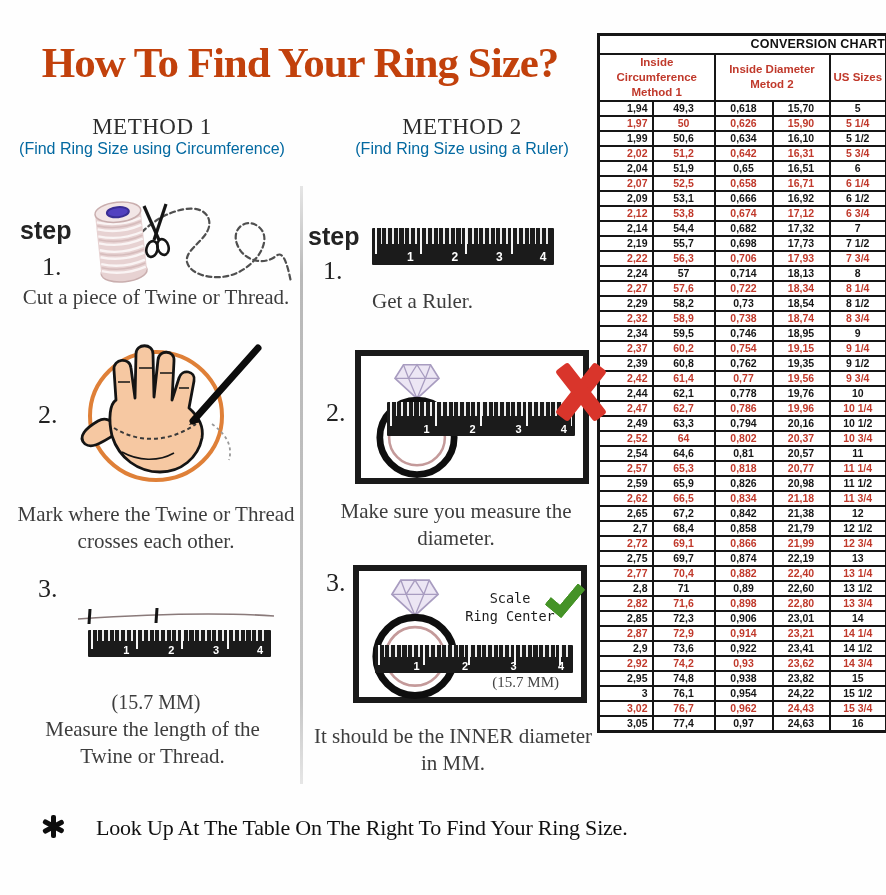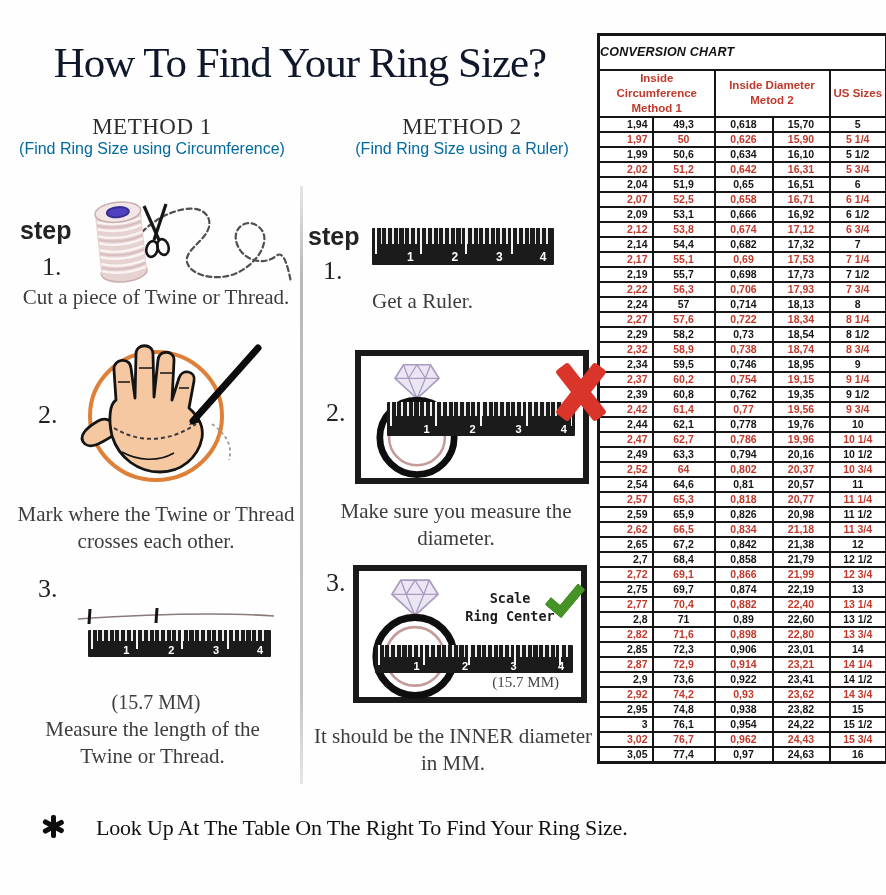--- a/index.html
+++ b/index.html
@@ -2,21 +2,21 @@
 <html><head>
 <meta charset="utf-8">
 <style>
   * { margin:0; padding:0; box-sizing:border-box; }
   body { background:#fff; }
   .page { position:relative; width:886px; height:895px; background:#fefefe; overflow:hidden;
           font-family:"Liberation Serif", serif; color:#333; }
 
   
   .main-title { position:absolute; left:0; top:38px; width:600px; text-align:center;
-    font-size:43px; color:#0f172a; letter-spacing:-1px; font-weight:400; }
+    font-size:43px; color:#c2410c; letter-spacing:-1px; font-weight:700; }
   .method-head { position:absolute; top:114px; text-align:center; }
   .method-head.m1 { left:8px;  width:288px; }
   .method-head.m2 { left:314px; width:296px; }
   .method-head h2 { font-size:23px; font-weight:500; color:#2e2e2e; letter-spacing:.5px; }
   .method-head .sub { font-family:"Liberation Sans", sans-serif;
     font-size:16px; color:#0369a1; }
   .divider { position:absolute; left:300px; top:186px; width:3px; height:598px;
     background:linear-gradient(180deg,#e6e6e6,#b9b9b9 15%,#c4c4c4 85%,#e6e6e6); }
 
   .step-label { position:absolute; font-family:"Liberation Sans", sans-serif;
@@ -31,21 +31,21 @@
   .ruler::after  { content:""; position:absolute; top:0; left:3px; right:3px; height:70%;
     background:repeating-linear-gradient(90deg,#f6f6f6 0 2px,transparent 2px 45.2px); }
   .ruler .rn { position:absolute; bottom:1px; transform:translateX(-50%); color:#fff;
     font-family:"Liberation Sans", sans-serif; font-weight:bold; font-size:11px; z-index:2; }
   .ruler .n1{left:21%} .ruler .n2{left:45.5%} .ruler .n3{left:70%} .ruler .n4{left:94%}
 
   
   .figure-box { position:absolute; border:6px solid #1a1a1a; background:#fff; }
   .ring-svg { position:absolute; }
   .scale-label { position:absolute; right:12px; top:18px; width:118px; text-align:center;
-    font-family:"DejaVu Sans Mono", monospace; font-size:13.5px; line-height:18px; color:#1c1c1c;font-weight:bold; }
+    font-family:"DejaVu Sans Mono", monospace; font-size:13.5px; line-height:18px; color:#1c1c1c; }
   .mm-note { position:absolute; right:22px; bottom:6px; font-size:15px; color:#444; }
 
   .xmark { position:absolute; width:58px; height:64px; z-index:5; }
   .xmark i { position:absolute; left:21px; top:0; width:16px; height:64px;
     background:#d9352b; border-radius:3px; display:block; }
   .xmark i:nth-child(1){ transform:rotate(38deg); }
   .xmark i:nth-child(2){ transform:rotate(-38deg); }
 
   .checkmark { position:absolute; width:22px; height:38px;
     border-right:10px solid #459327; border-bottom:10px solid #459327;
@@ -59,22 +59,22 @@
 
   .footer { position:absolute; left:42px; top:815px; display:flex; align-items:flex-start; gap:32px; }
   .footer .txt { font-size:22px; color:#101010; letter-spacing:-.2px; }
 
   
   .chart-wrap { position:absolute; left:597px; top:33px; width:288px; }
   table.conv { width:288px; border-collapse:collapse; table-layout:fixed;
     font-family:"Liberation Sans", sans-serif; background:#fff; }
   table.conv, table.conv th, table.conv td { border:2px solid #161616; }
   table.conv { border-width:3px; }
-  .conv th.ctitle { height:35px; font-size:12.5px; font-weight:bold; color:#111;
-    text-align:left; letter-spacing:.2px;font-style:italic; }
+  .conv th.ctitle { height:19px; font-size:12.5px; font-weight:bold; color:#111;
+    text-align:right; letter-spacing:.2px; }
   .conv tr.grp th { height:34px; font-size:11.5px; font-weight:bold; color:#c0392b;
     text-align:center; line-height:15px; }
   .conv tr.units th { height:16px; font-size:11px; font-weight:bold; color:#151515; text-align:center; }
   .conv td { height:13.7px; font-size:10.5px; font-weight:bold; color:#151515;
     text-align:center; white-space:nowrap; padding:0; line-height:13px; }
   .conv td.c0 { text-align:right; padding-right:4px; }
   .conv tr.red td { color:#c0392b; }
 </style>
 </head>
 <body>
@@ -313,27 +313,20 @@
             <td>17,12</td>
             <td>6 3/4</td>
           </tr>
           <tr>
             <td class="c0">2,14</td>
             <td>54,4</td>
             <td>0,682</td>
             <td>17,32</td>
             <td>7</td>
           </tr>
-          <tr class="red">
-            <td class="c0">2,17</td>
-            <td>55,1</td>
-            <td>0,69</td>
-            <td>17,53</td>
-            <td>7 1/4</td>
-          </tr>
           <tr>
             <td class="c0">2,19</td>
             <td>55,7</td>
             <td>0,698</td>
             <td>17,73</td>
             <td>7 1/2</td>
           </tr>
           <tr class="red">
             <td class="c0">2,22</td>
             <td>56,3</td>

